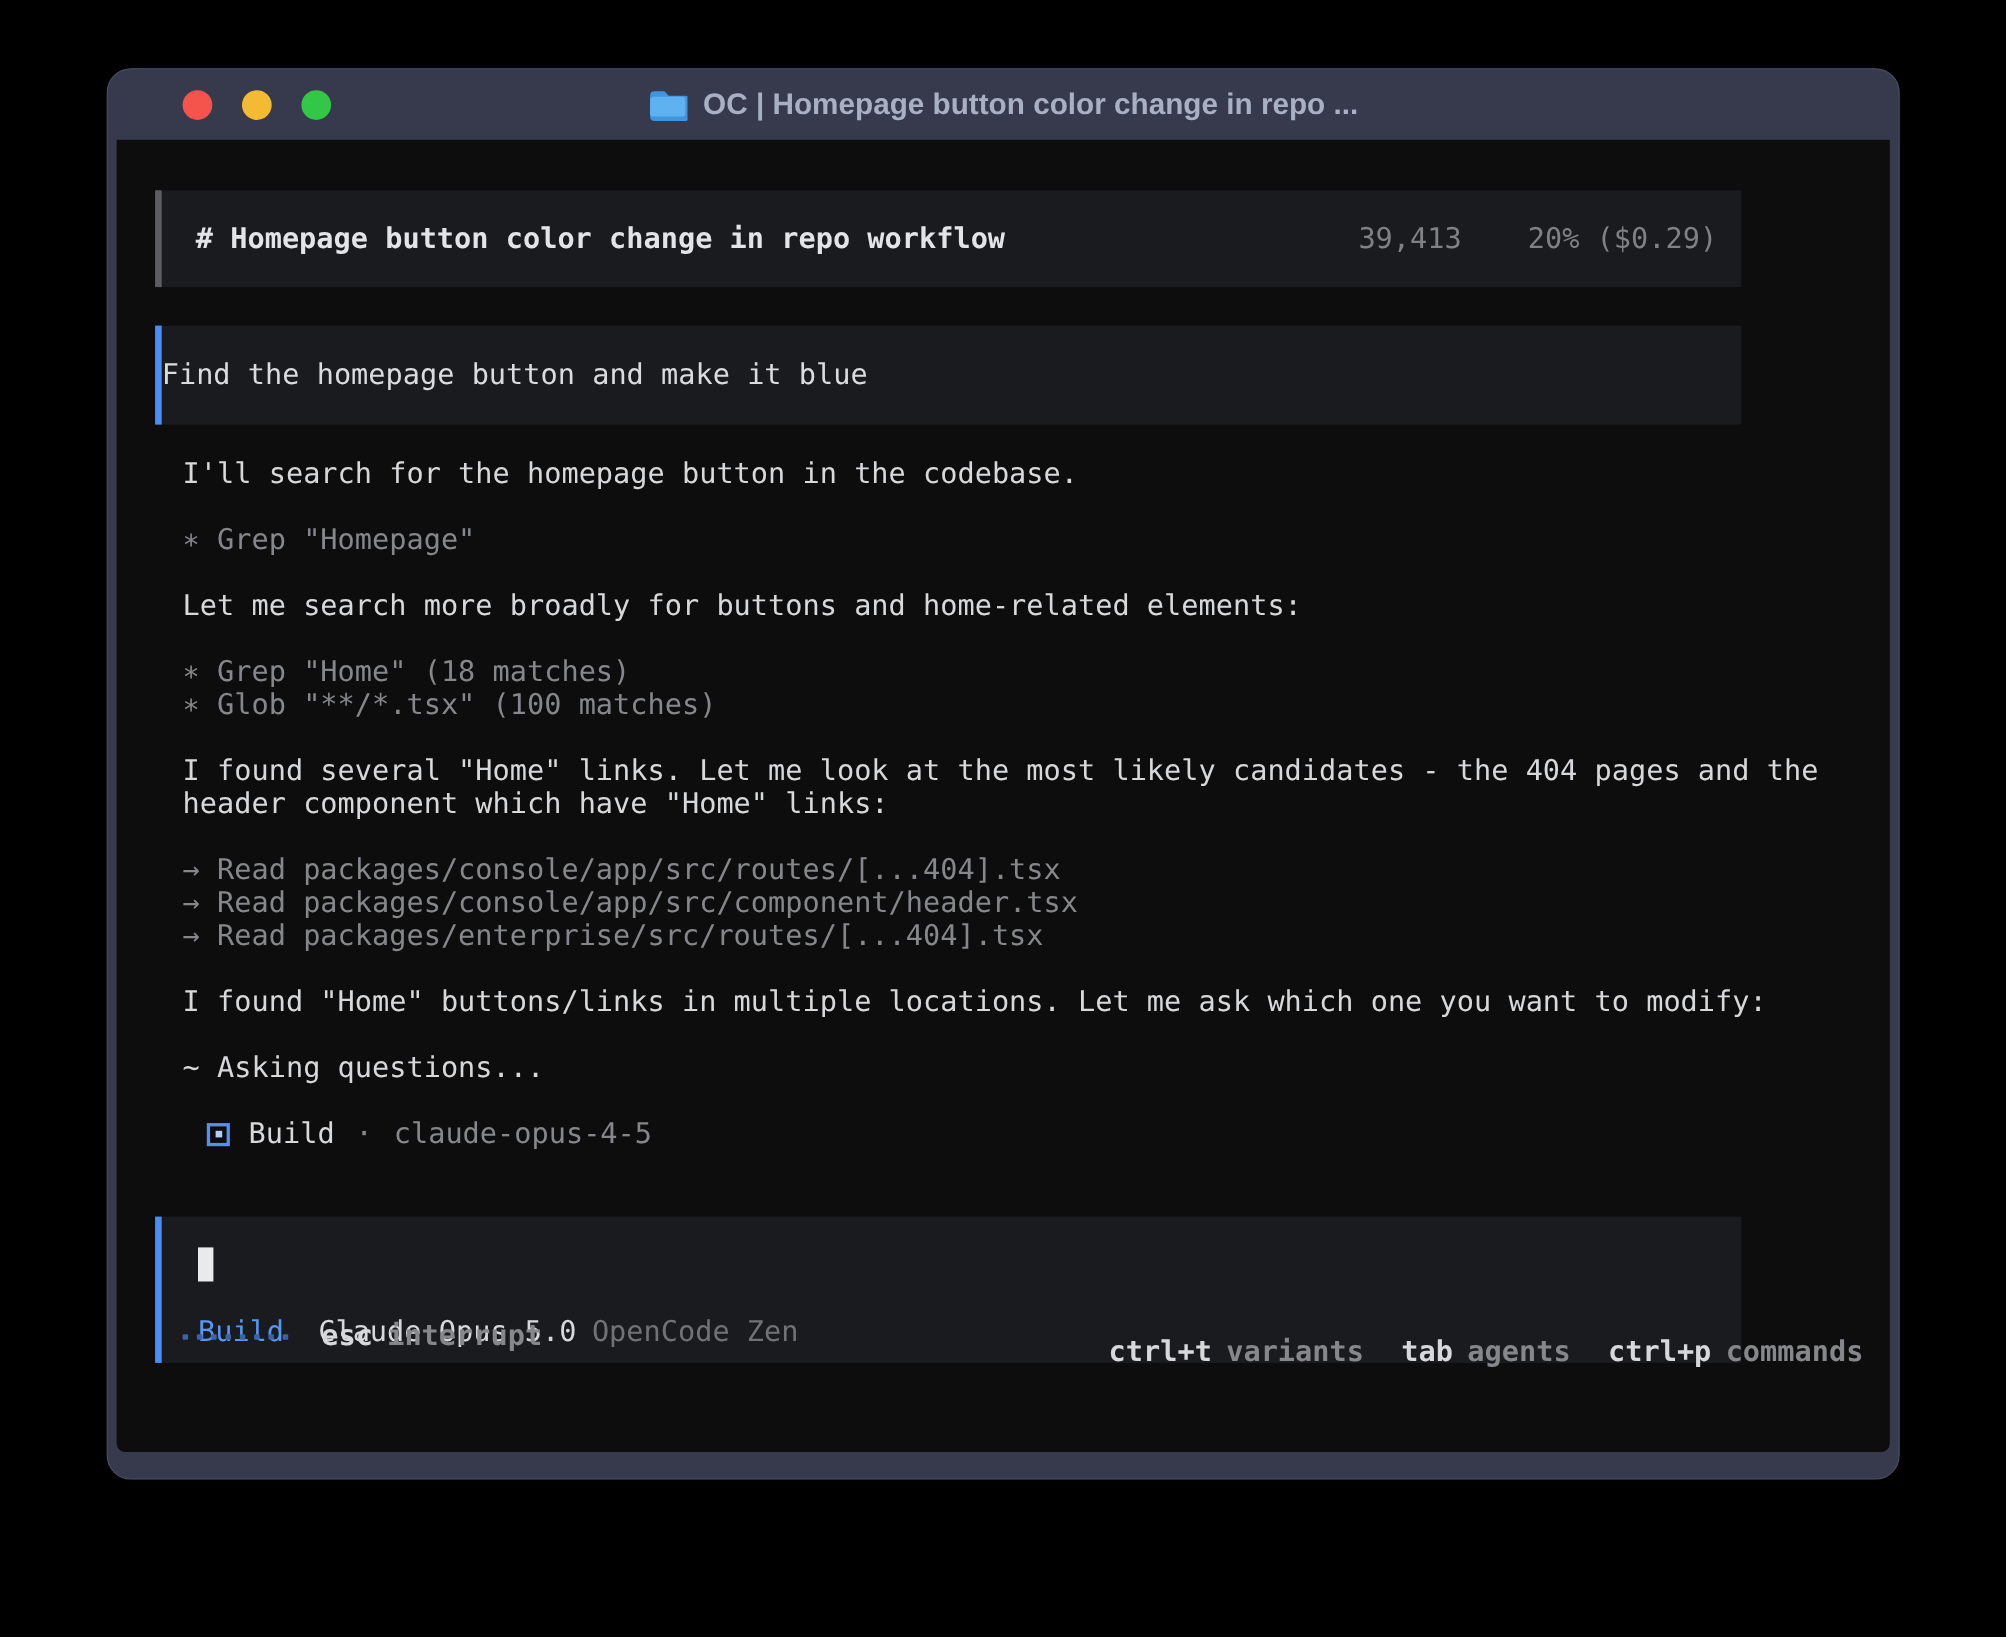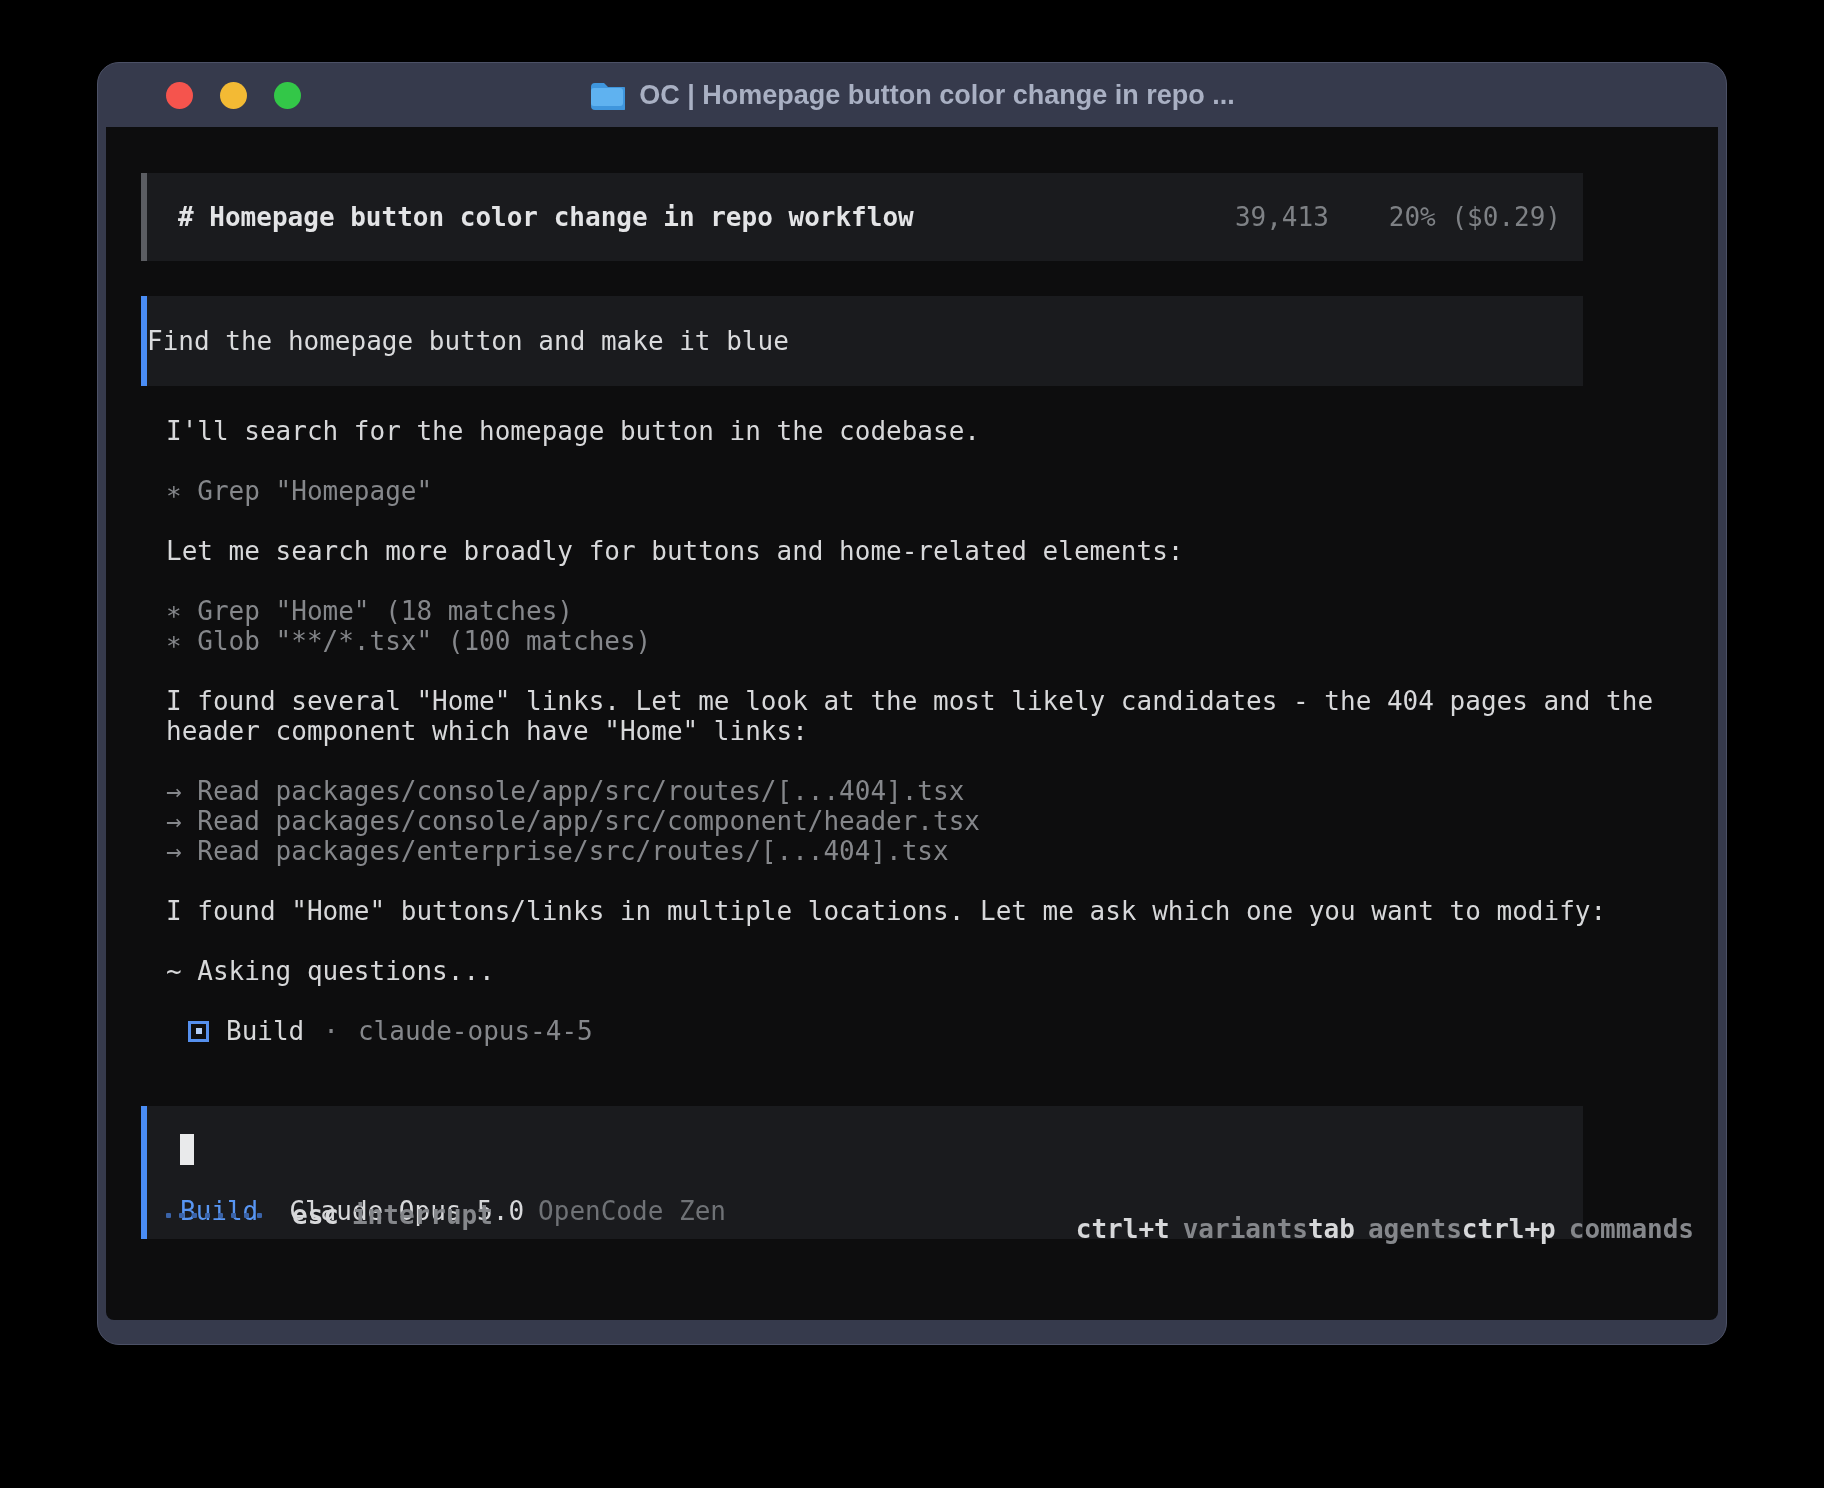--- a/index.html
+++ b/index.html
@@ -57,21 +57,21 @@
   .is-model{color:#d7d8da;margin-left:31px;}
   .is-provider{color:#6f7276;margin-left:14px;}
 
   
   .footer{position:absolute;left:60px;right:24px;top:1072px;height:32px;
           display:flex;align-items:center;white-space:pre;}
   .dots{display:flex;gap:8px;margin-right:30px;}
   .dot{width:5px;height:5px;background:#3a63a8;border-radius:1px;}
   .fkey{font-weight:bold;color:#d7d8da;}
   .flabel{color:#85878b;margin-left:13px;font-weight:bold;}
-  .fright{margin-left:auto;display:flex;margin-top:28px;}
+  .fright{margin-left:auto;display:flex;gap:34px;margin-top:28px;}
   .fitem{display:flex;align-items:center;}
 
   
   .folder{width:36px;height:29px;display:block;}
 </style>
 </head>
 <body>
 
 <div class="window">
 

